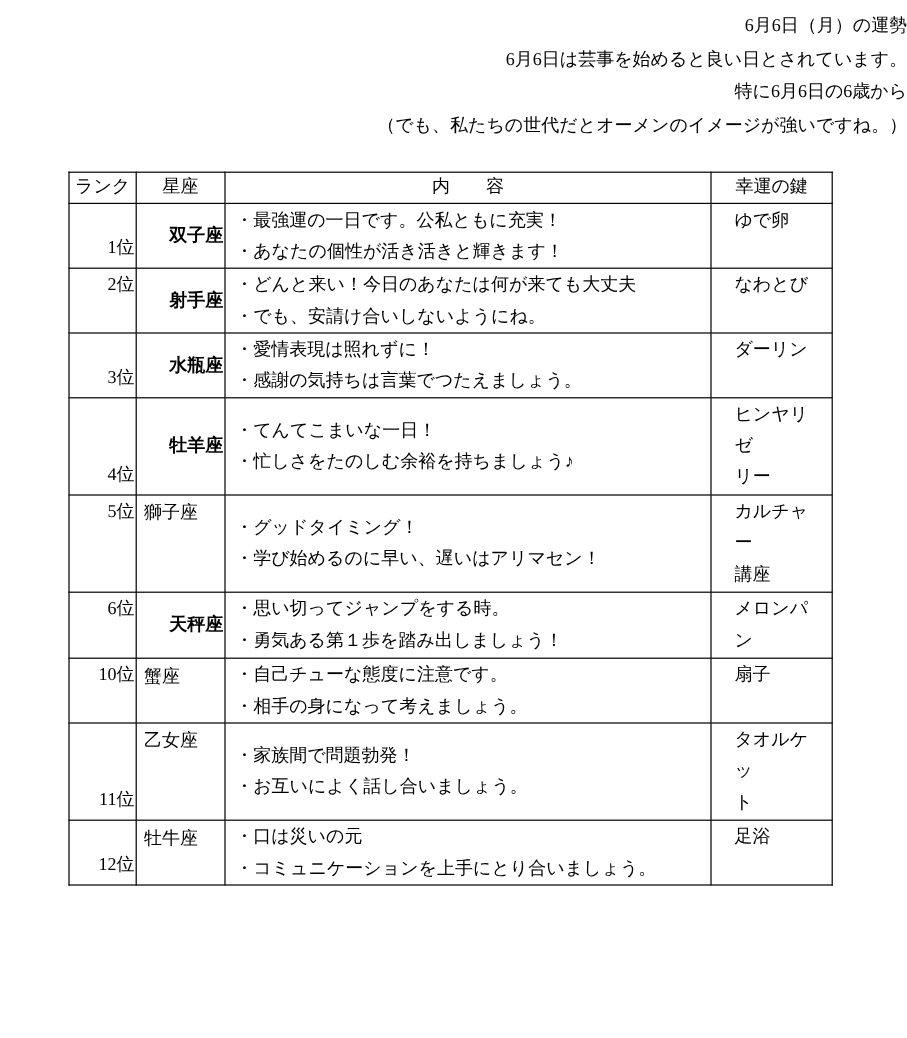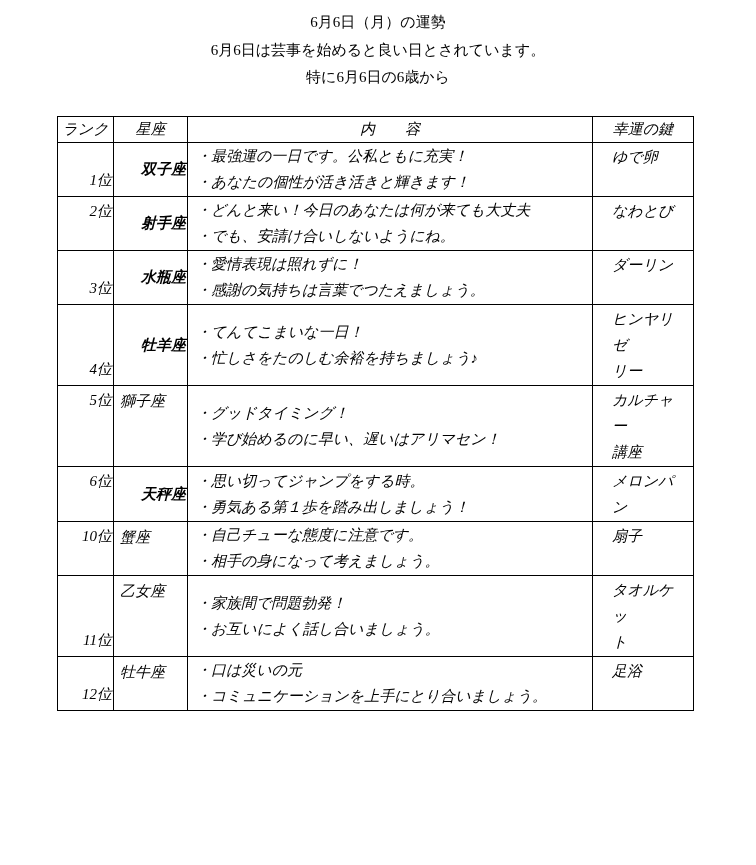--- a/index.html
+++ b/index.html
@@ -8,40 +8,39 @@
     background: #ffffff;
   }
   body {
     width: 756px;
     height: 865px;
     color: #000000;
     font-family: "Liberation Serif", "DejaVu Serif", serif;
   }
   .title-block {
     padding-top: 9px;
-    text-align: center;
+    text-align: right;
   }
   .title-block p {
     margin: 0;
     font-size: 15px;
     line-height: 27.5px;
   }
   table.fortune {
     border-collapse: collapse;
     table-layout: fixed;
     width: 636px;
     margin: 24px 0 0 57px;
     font-size: 15px;
   }
   table.fortune th,
   table.fortune td {
     border: 1px solid #000000;
     overflow: hidden;
     font-size: 15px;
-    font-style: italic;
   }
   table.fortune th {
     font-weight: normal;
     text-align: center;
     height: 25px;
     line-height: 25px;
     padding: 0;
   }
   table.fortune tr.data-row { height: 54px; }
   table.fortune tr.data-row.tall { height: 82px; }
@@ -63,20 +62,21 @@
     white-space: pre-line;
   }
 </style>
 </head>
 <body>
 
 <div class="title-block">
   <p>6月6日（月）の運勢</p>
   <p>6月6日は芸事を始めると良い日とされています。</p>
   <p>特に6月6日の6歳から</p>
+  <p>（でも、私たちの世代だとオーメンのイメージが強いですね。）</p>
 </div>
 
 <table class="fortune">
   <colgroup>
     <col style="width:56px">
       <col style="width:74px">
       <col style="width:405px">
       <col style="width:101px">
   </colgroup>
   <tbody>

